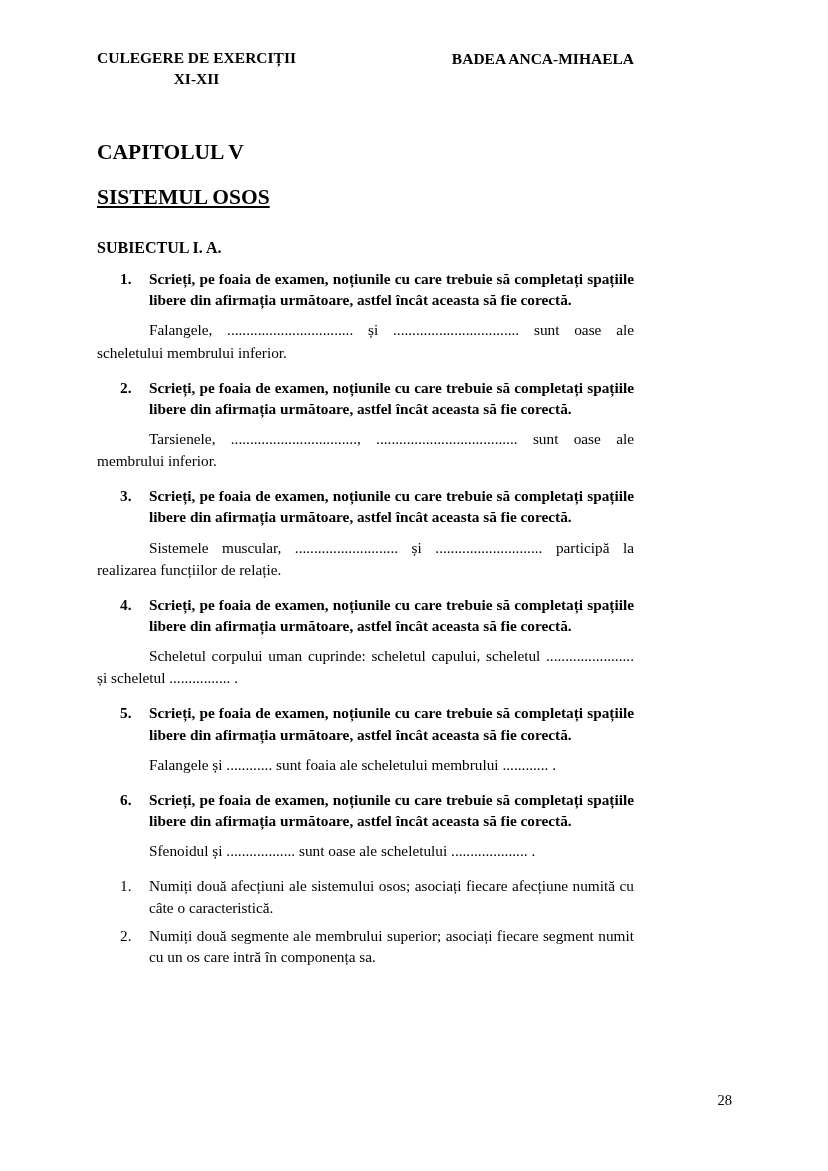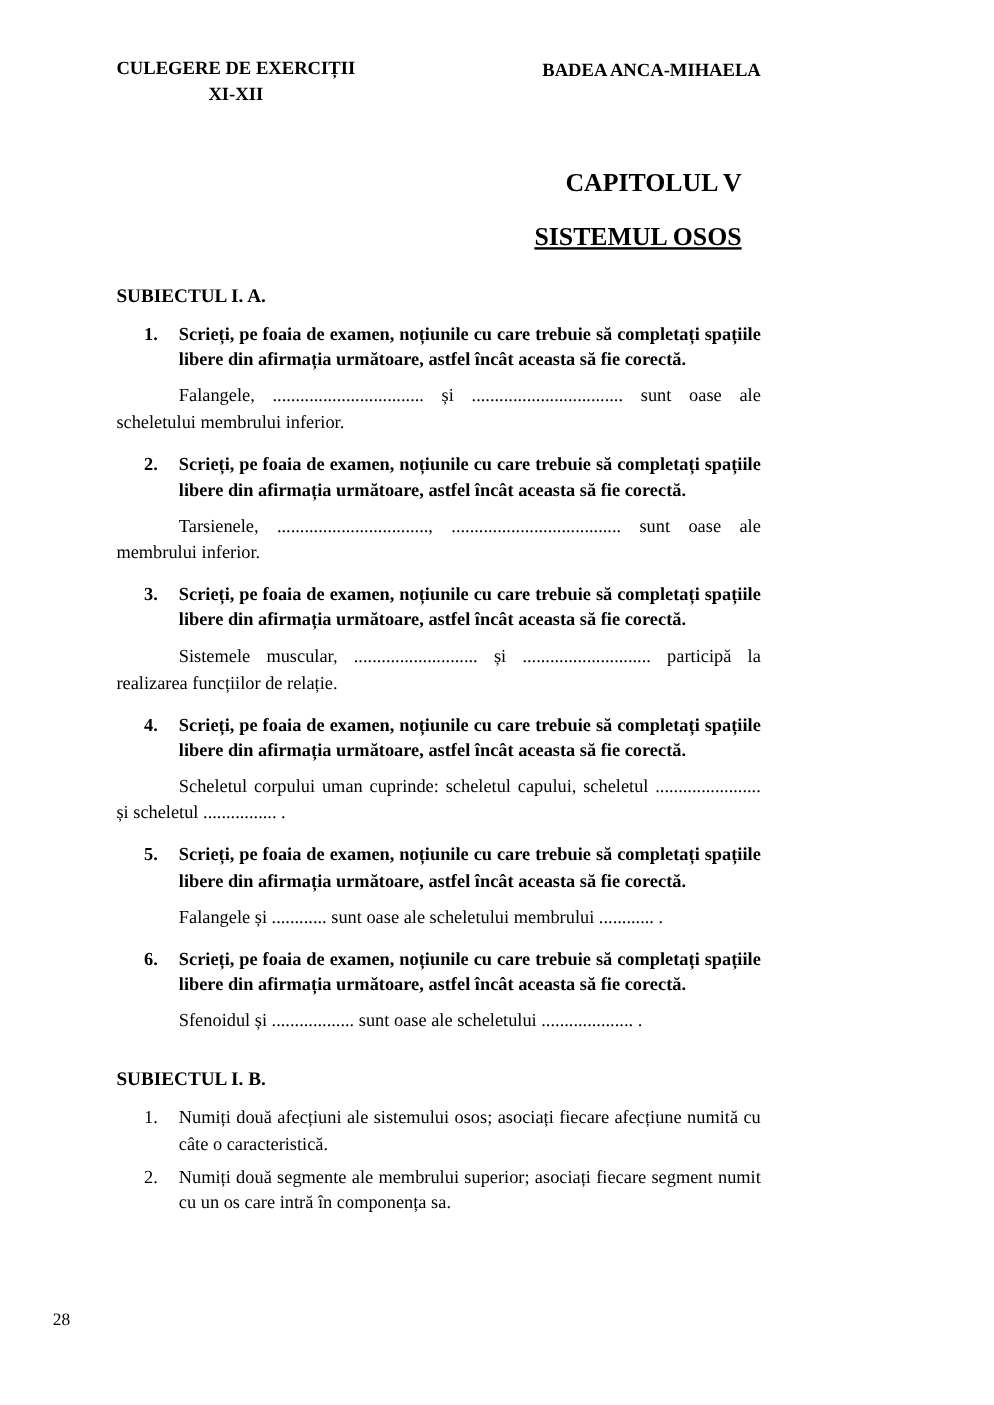--- a/index.html
+++ b/index.html
@@ -20,24 +20,24 @@
     display: flex;
     justify-content: space-between;
     align-items: flex-start;
     font-weight: bold;
     font-size: 15.5px;
     line-height: 1.35;
   }
   .header-left { text-align: center; }
   .header-right { text-align: right; padding-top: 1px; }
   .chapter {
-    text-align: right;
+    text-align: left;
     font-size: 21.5px;
     font-weight: bold;
-    margin: 16px;
+    margin: 0;
     line-height: 1.2;
   }
   .chapter.first { margin-top: 50px; }
   .chapter.second { margin-top: 19px; text-decoration: underline; }
   .subiect-heading {
     font-size: 18.5px;
     font-weight: bold;
     font-style: italic;
     margin: 52px 0 0 0;
     line-height: 1.2;
@@ -78,21 +78,21 @@
     line-height: 1.42;
     margin-top: 6px;
   }
   .b-item .num { flex: 0 0 29px; }
   .b-item .text { flex: 1; text-align: justify; }
   .page-number {
     position: absolute;
     bottom: 62px;
     left: 0;
     width: 100%;
-    text-align: left;
+    text-align: right;
     font-size: 14.5px;
     padding-left: 44px;
   }
 </style>
 </head>
 <body>
 
 <div class="page">
 
   <div class="header">
@@ -138,32 +138,31 @@
       <span class="prompt">Scrieți, pe foaia de examen, noțiunile cu care trebuie să completați spațiile libere din afirmația următoare, astfel încât aceasta să fie corectă.</span>
     </div>
     <p class="answer">Scheletul corpului uman cuprinde: scheletul capului, scheletul ....................... și scheletul ................ .</p>
   </div>
 
   <div class="qa">
     <div class="q">
       <span class="num">5.</span>
       <span class="prompt">Scrieți, pe foaia de examen, noțiunile cu care trebuie să completați spațiile libere din afirmația următoare, astfel încât aceasta să fie corectă.</span>
     </div>
-    <p class="answer">Falangele și ............ sunt oase ale scheletului membrului ............ .</p>
+    <p class="answer">Falangele și ............ sunt foaia ale scheletului membrului ............ .</p>
   </div>
 
   <div class="qa">
     <div class="q">
       <span class="num">6.</span>
       <span class="prompt">Scrieți, pe foaia de examen, noțiunile cu care trebuie să completați spațiile libere din afirmația următoare, astfel încât aceasta să fie corectă.</span>
     </div>
     <p class="answer">Sfenoidul și .................. sunt oase ale scheletului .................... .</p>
   </div>
 
-  <div class="subsect-heading">SUBIECTUL I. B.</div>
 
   <div class="b-list">
     <div class="b-item">
       <span class="num">1.</span>
       <span class="text">Numiți două afecțiuni ale sistemului osos; asociați fiecare afecțiune numită cu câte o caracteristică.</span>
     </div>
     <div class="b-item">
       <span class="num">2.</span>
       <span class="text">Numiți două segmente ale membrului superior; asociați fiecare segment numit cu un os care intră în componența sa.</span>
     </div>

